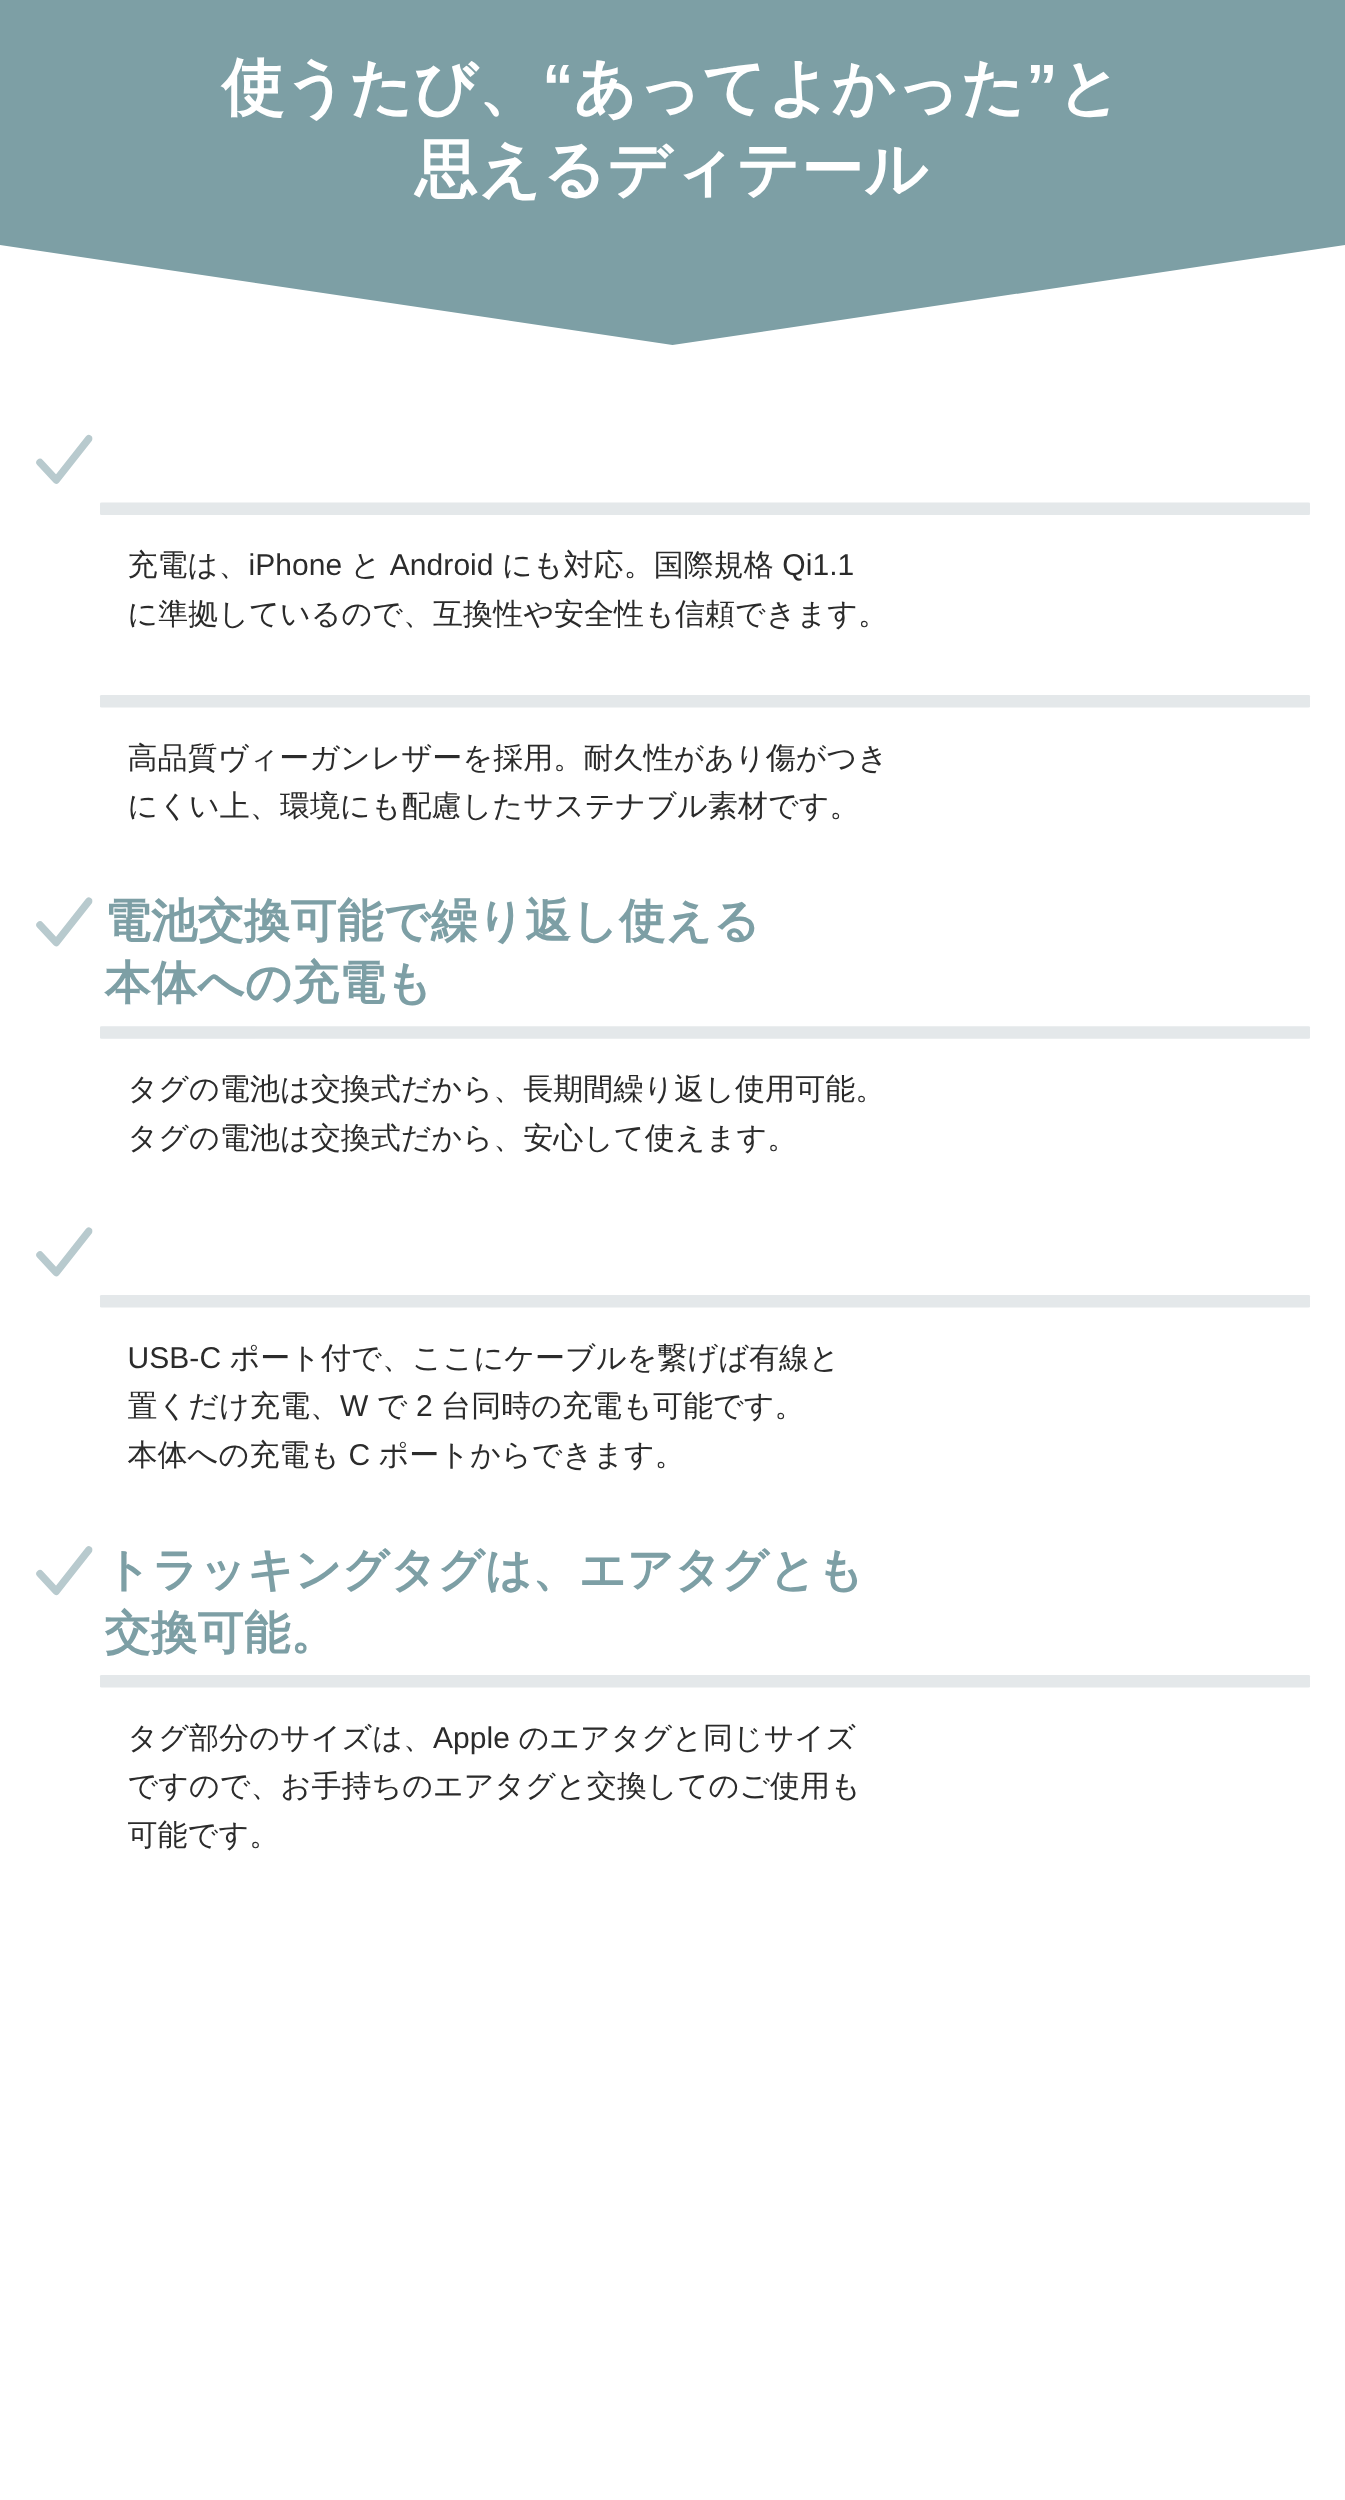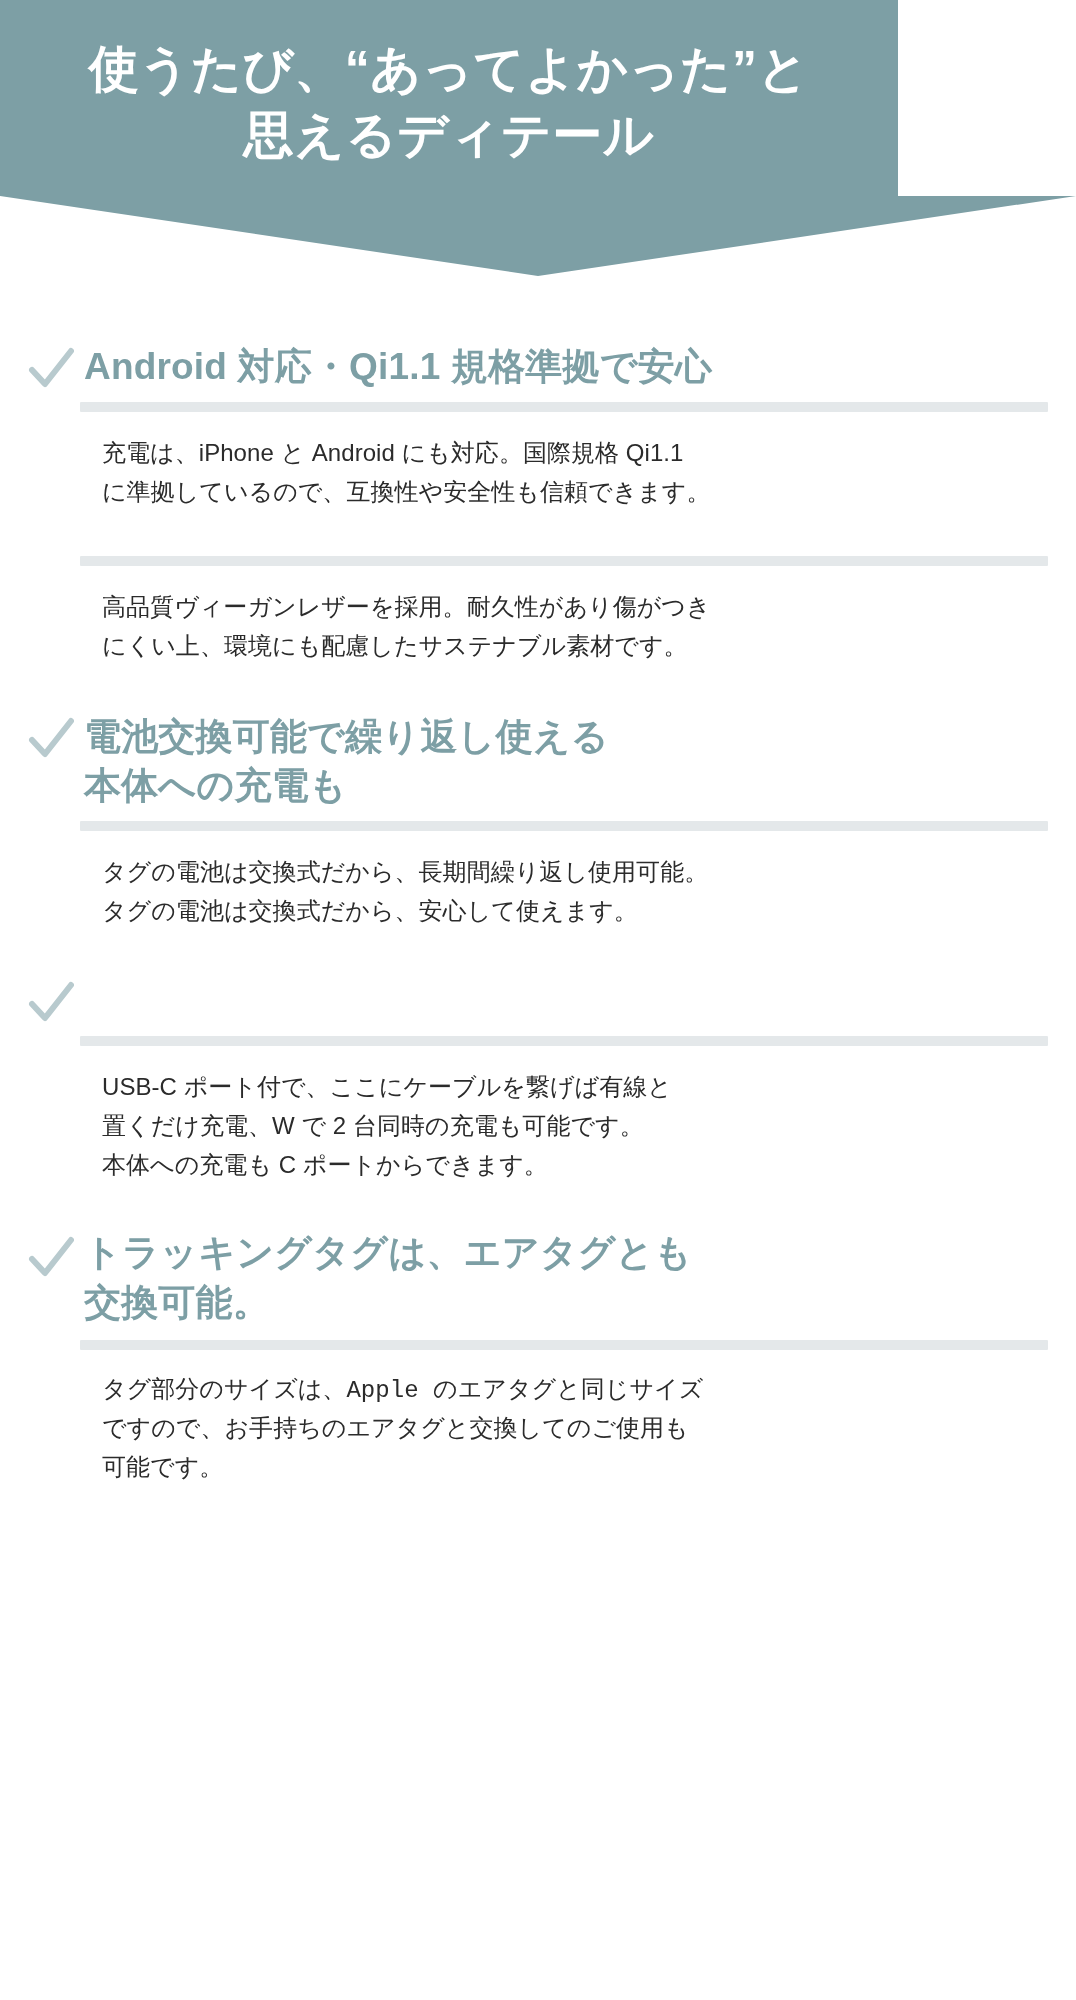--- a/index.html
+++ b/index.html
@@ -17,21 +17,21 @@
   .page {
     position: relative;
     width: 1076px;
     min-height: 2000px;
     overflow: hidden;
   }
 
   
   .header-banner {
     position: relative;
-    width: 898px;
+    width: 1076px;
     background: #7d9fa5;
     padding: 36px 0 28px 0;
     box-sizing: border-box;
   }
   .header-title {
     color: #ffffff;
     text-align: center;
     font-size: 50px;
     line-height: 1.32;
     font-weight: 700;
@@ -52,21 +52,20 @@
   
   .features {
     padding: 64px 28px 40px 28px;
     box-sizing: border-box;
   }
   .feature {
     margin-bottom: 44px;
   }
   .feature:last-child {
     margin-bottom: 0;
-    font-family: Liberation Mono, monospace;
   }
 
   .feature-head {
     display: flex;
     align-items: flex-start;
     gap: 10px;
   }
 
   .check-icon {
     flex: 0 0 auto;
@@ -120,21 +119,20 @@
 
   <div class="features">
 
     <section class="feature">
       <div class="feature-head">
         <span class="check-icon">
           <svg viewBox="0 0 46 46" xmlns="http://www.w3.org/2000/svg">
             <path d="M4 24 L17 38 L43 5" fill="none" stroke="#b8cace" stroke-width="6" stroke-linecap="round" stroke-linejoin="round"></path>
           </svg>
         </span>
-        <h2 class="feature-title">Android 対応・Qi1.1 規格準拠で安心</h2>
       </div>
       <div class="divider"></div>
       <p class="feature-body">充電は、iPhone と Android にも対応。国際規格 Qi1.1
 に準拠しているので、互換性や安全性も信頼できます。</p>
     </section>
 
     <section class="feature">
       <div class="divider"></div>
       <p class="feature-body">高品質ヴィーガンレザーを採用。耐久性があり傷がつき
 にくい上、環境にも配慮したサステナブル素材です。</p>

